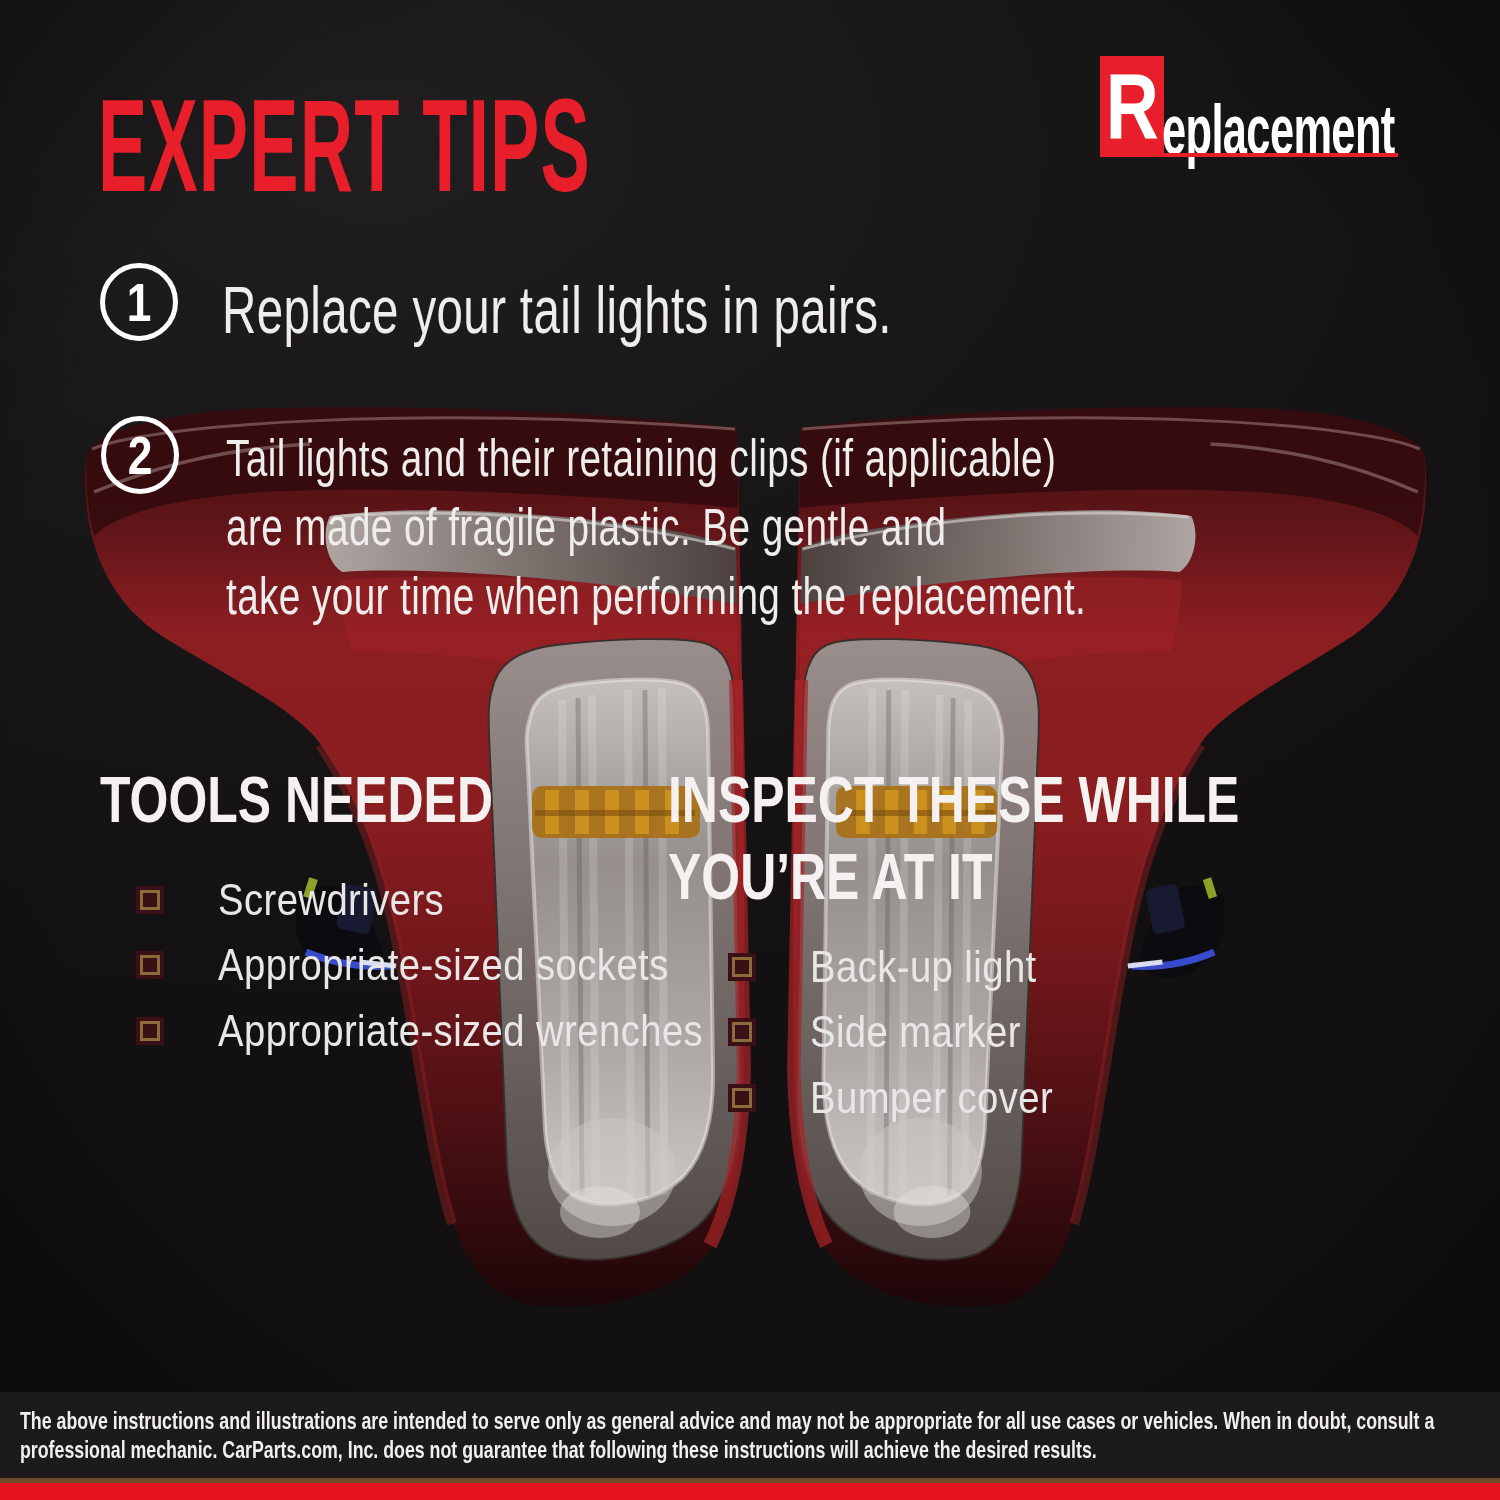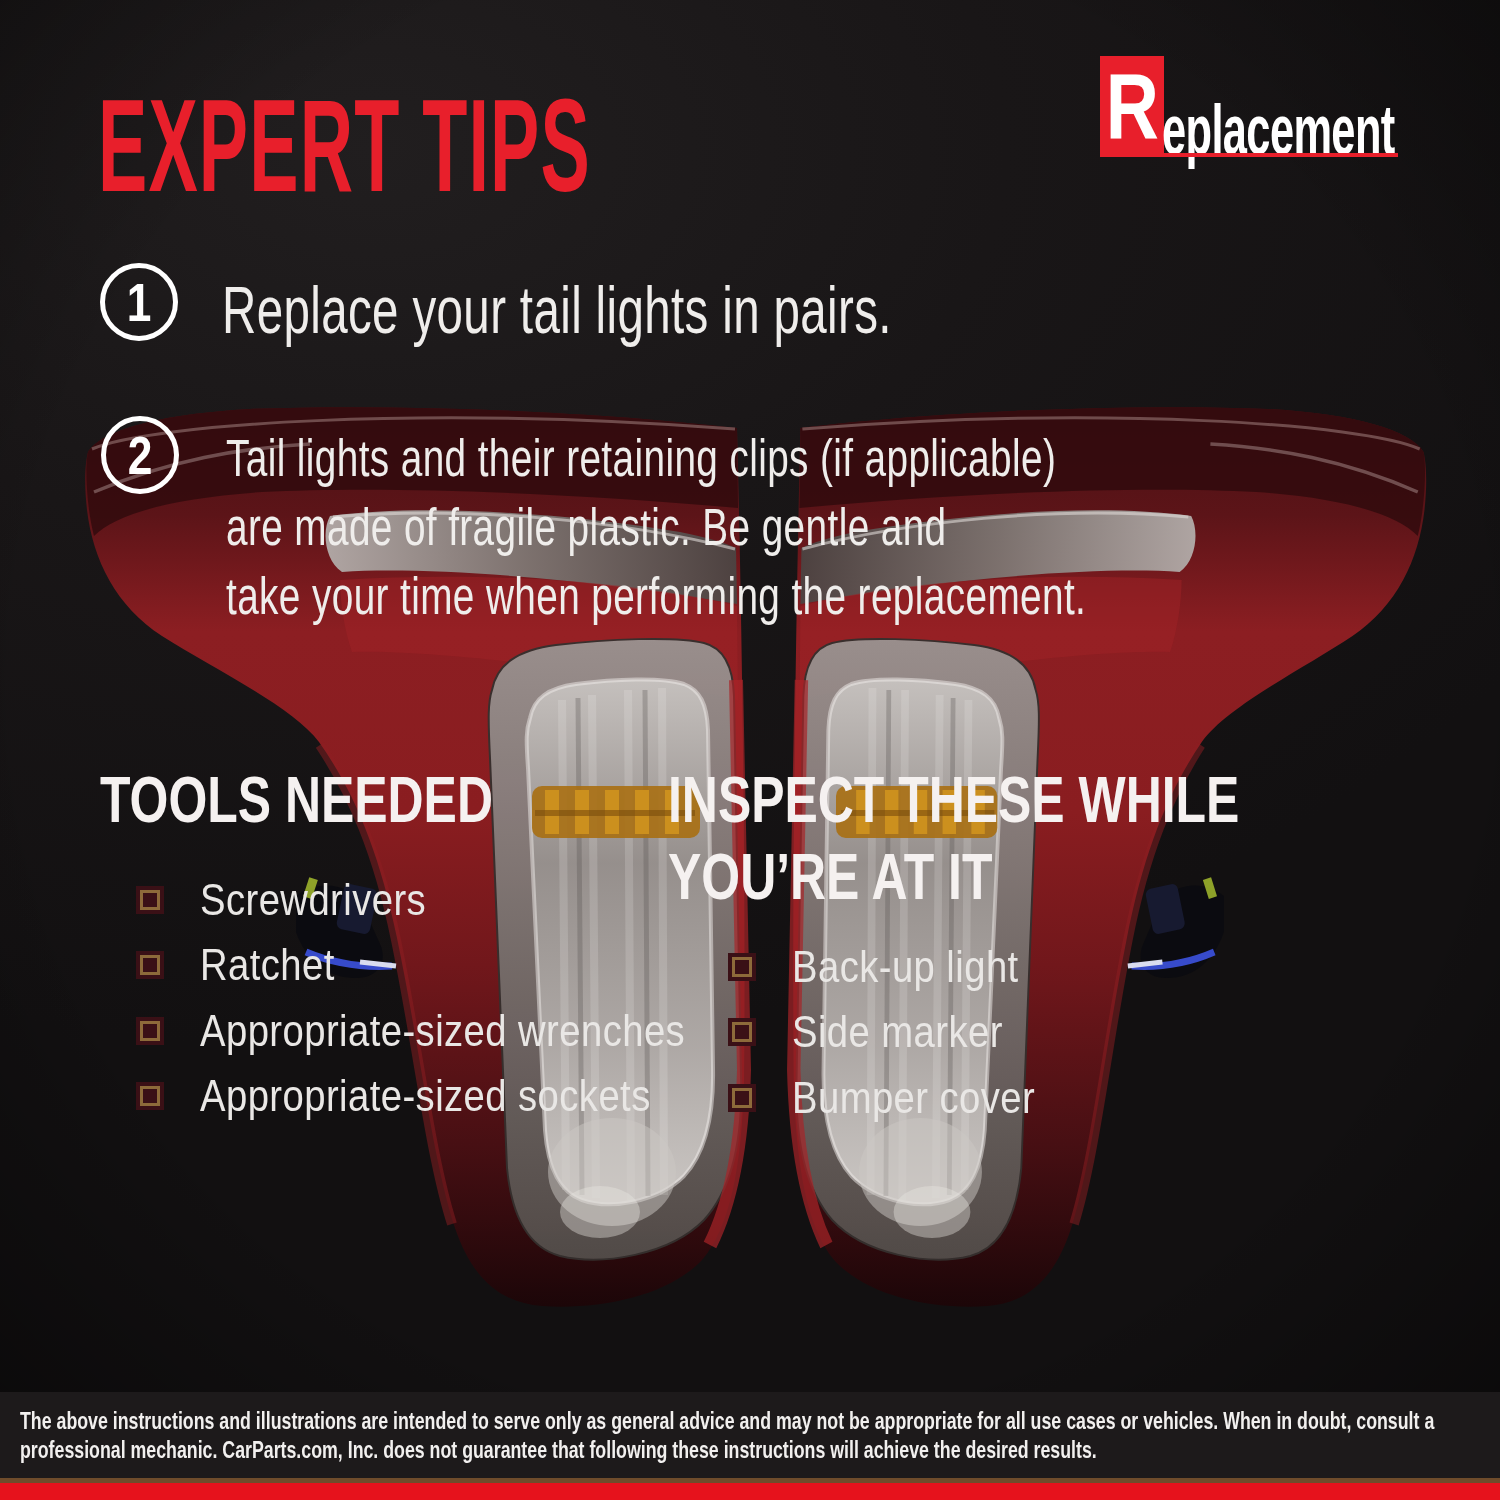--- a/index.html
+++ b/index.html
@@ -41,21 +41,21 @@
   }
   .section-heading{
     font-size:64px;font-weight:700;color:#f5f1f0;line-height:77px;
     transform:scaleX(.78);transform-origin:left top;white-space:nowrap;
   }
   #tools-heading{left:100px;top:762px;}
   #inspect-heading{left:668px;top:762px;}
   .list{list-style:none;margin:0;padding:0;}
   #tools-list{left:100px;top:867px;}
   #inspect-list{left:692px;top:934px;}
-  .list li{display:flex;align-items:center;height:65.5px;gap:36px;padding-left:36px;}
+  .list li{display:flex;align-items:center;height:65.5px;gap:54px;padding-left:36px;}
   .bullet{
     width:28px;height:28px;background:var(--bullet-maroon,#3a1016);flex:none;
     display:flex;align-items:center;justify-content:center;
   }
   .bullet::after{content:"";width:14px;height:14px;border:3px solid var(--bullet-gold,#8d6a3a);}
   .item-label{
     font-size:45px;color:#e9e7e5;letter-spacing:.5px;
     transform:scaleX(.85);transform-origin:left center;white-space:nowrap;
   }
   .footer-band{left:0;top:1392px;width:1500px;height:86px;background:#1d1a1b;}
@@ -202,29 +202,25 @@
   </div>
 
   <div class="abs section-heading" id="tools-heading">TOOLS NEEDED</div>
   <ul class="abs list" id="tools-list">
     <li>
       <span class="bullet"></span>
       <span class="item-label">Screwdrivers</span>
     </li>
     <li>
       <span class="bullet"></span>
-      <span class="item-label">Ratchet</span>
+      <span class="item-label">Appropriate-sized sockets</span>
     </li>
     <li>
       <span class="bullet"></span>
       <span class="item-label">Appropriate-sized wrenches</span>
-    </li>
-    <li>
-      <span class="bullet"></span>
-      <span class="item-label">Appropriate-sized sockets</span>
     </li>
   </ul>
 
   <div class="abs section-heading" id="inspect-heading">
     <div>INSPECT THESE WHILE</div>
     <div>YOU’RE AT IT</div>
   </div>
   <ul class="abs list" id="inspect-list">
     <li>
       <span class="bullet"></span>

